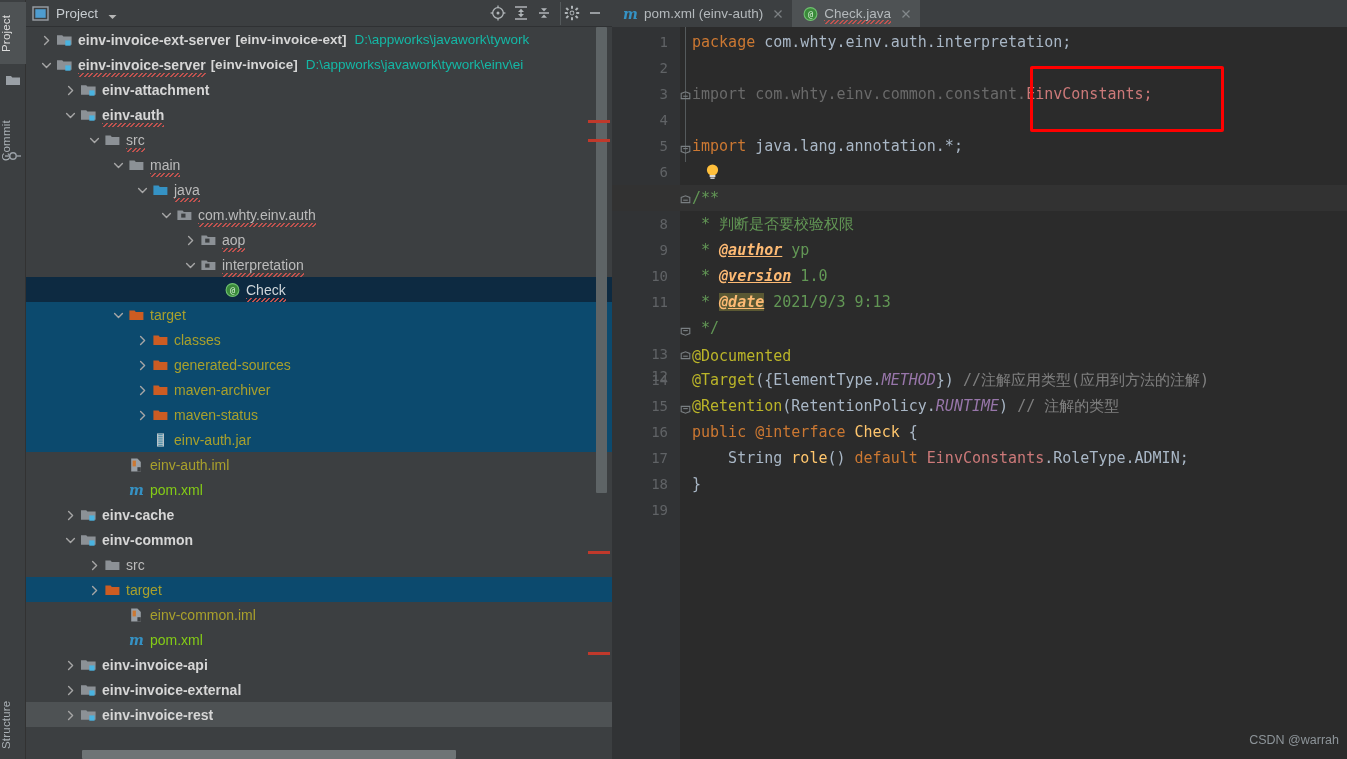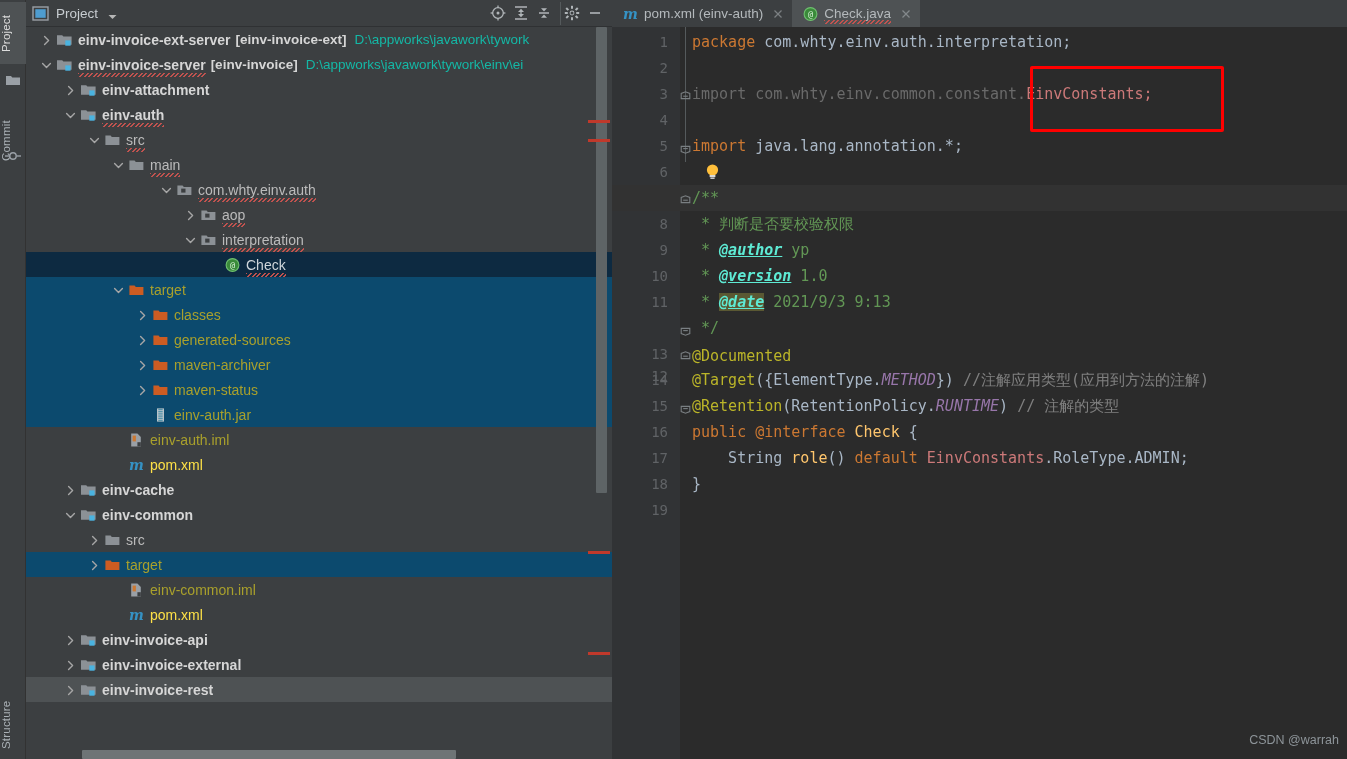--- a/index.html
+++ b/index.html
@@ -55,21 +55,21 @@
     white-space: nowrap; cursor: default;
   }
   .row .arr {
     width: 13px; height: 13px; flex: 0 0 auto; margin-right: 3px;
     position: relative;
   }
   .row .ic { width: 17px; height: 16px; flex: 0 0 auto; margin-right: 5px; }
   .row .lbl { font-size: 14px; color: #bbbbbb; }
   .row .lbl.bold { font-weight: bold; color: #d6d6d6; }
   .row .lbl.olive { color: #a9a02c; }
-  .row .lbl.blue { color: #fde047; }
+  .row .lbl.blue { color: #84cc16; }
   .row .path { font-size: 13.5px; color: #14b8a6; margin-left: 8px; }
   .row .brk { font-size: 13.5px; color: #d6d6d6; font-weight: bold; margin-left: 5px; }
   .row.sel { background: #0d2a41; }
   .row.sel .lbl { color: #cfd6da; }
   .row.excluded { background: #0c4a6e; }
   .row.lastrow { background: #4e5254; }
   .sq {
     position: relative; display: inline-block;
   }
   .squiggle {
@@ -141,21 +141,21 @@
     position: absolute; width: 11px; height: 11px;
   }
   .foldbar {
     position: absolute; left: 73px; width: 1px; background: #555a5c;
   }
   
   .kw  { color: #cc7832; }
   .pln { color: #a9b7c6; }
   .cmt { color: #808080; }
   .jdoc{ color: #629755; }
-  .jdoc-tag { color: #5eead4; text-decoration: underline; font-style: italic; font-weight: bold; }
+  .jdoc-tag { color: #fdba74; text-decoration: underline; font-style: italic; font-weight: bold; }
   .jdoc-hl { background: #5a5833; }
   .anno{ color: #bbb529; }
   .err { color: #cc7979; }
   .stat{ color: #9876aa; font-style: italic; }
   .grey{ color: #6a6a6a; }
   .mth { color: #ffc66d; }
   .bulb {
     position: absolute; width: 15px; height: 18px;
   }
   .redbox {
@@ -316,20 +316,29 @@
             <span class="sq"><span class="lbl">src</span><span class="squiggle"></span></span>
           </div>
           <div class="row" style="padding-left: 86px;">
             <span class="arr"><svg width="13" height="13" viewBox="0 0 13 13">
                 <path d="M2.6 4.6L6.5 8.5L10.4 4.6" fill="none" stroke="#a6a6a6" stroke-width="1.4" stroke-linecap="round" stroke-linejoin="round"></path>
               </svg></span>
             <span class="ic"><svg width="17" height="16" viewBox="0 0 17 16">
                 <path d="M1.4 3.4h5.2L7.8 4.9H15.4v8.1H1.4z" fill="#8c9196"></path>
               </svg></span>
             <span class="sq"><span class="lbl">main</span><span class="squiggle"></span></span>
+          </div>
+          <div class="row" style="padding-left: 110px;">
+            <span class="arr"><svg width="13" height="13" viewBox="0 0 13 13">
+                <path d="M2.6 4.6L6.5 8.5L10.4 4.6" fill="none" stroke="#a6a6a6" stroke-width="1.4" stroke-linecap="round" stroke-linejoin="round"></path>
+              </svg></span>
+            <span class="ic"><svg width="17" height="16" viewBox="0 0 17 16">
+                <path d="M1.4 3.4h5.2L7.8 4.9H15.4v8.1H1.4z" fill="#3592c4"></path>
+              </svg></span>
+            <span class="sq"><span class="lbl">java</span><span class="squiggle"></span></span>
           </div>
           <div class="row" style="padding-left: 134px;">
             <span class="arr"><svg width="13" height="13" viewBox="0 0 13 13">
                 <path d="M2.6 4.6L6.5 8.5L10.4 4.6" fill="none" stroke="#a6a6a6" stroke-width="1.4" stroke-linecap="round" stroke-linejoin="round"></path>
               </svg></span>
             <span class="ic"><svg width="17" height="16" viewBox="0 0 17 16">
                 <path d="M1.4 3.4h5.2L7.8 4.9H15.4v8.1H1.4z" fill="#8c9196"></path>
                 <rect x="5.2" y="6.6" width="4.3" height="4" fill="#3c3f41"></rect>
               </svg></span>
             <span class="sq"><span class="lbl">com.whty.einv.auth</span><span class="squiggle"></span></span>

